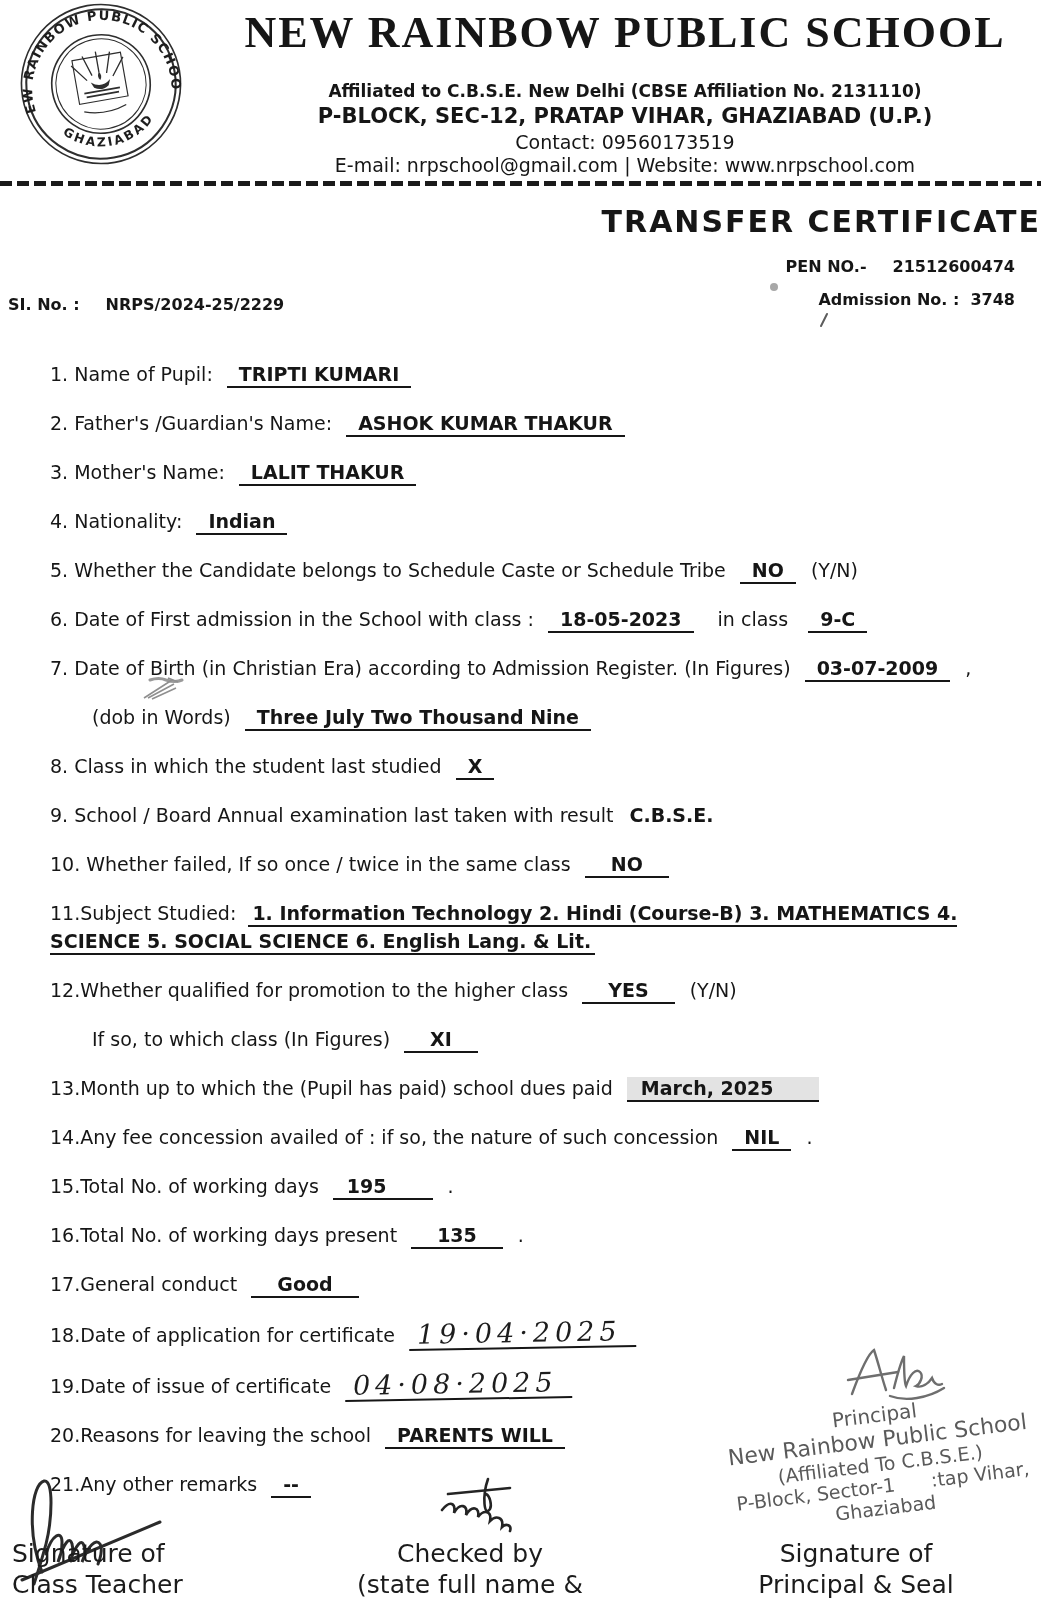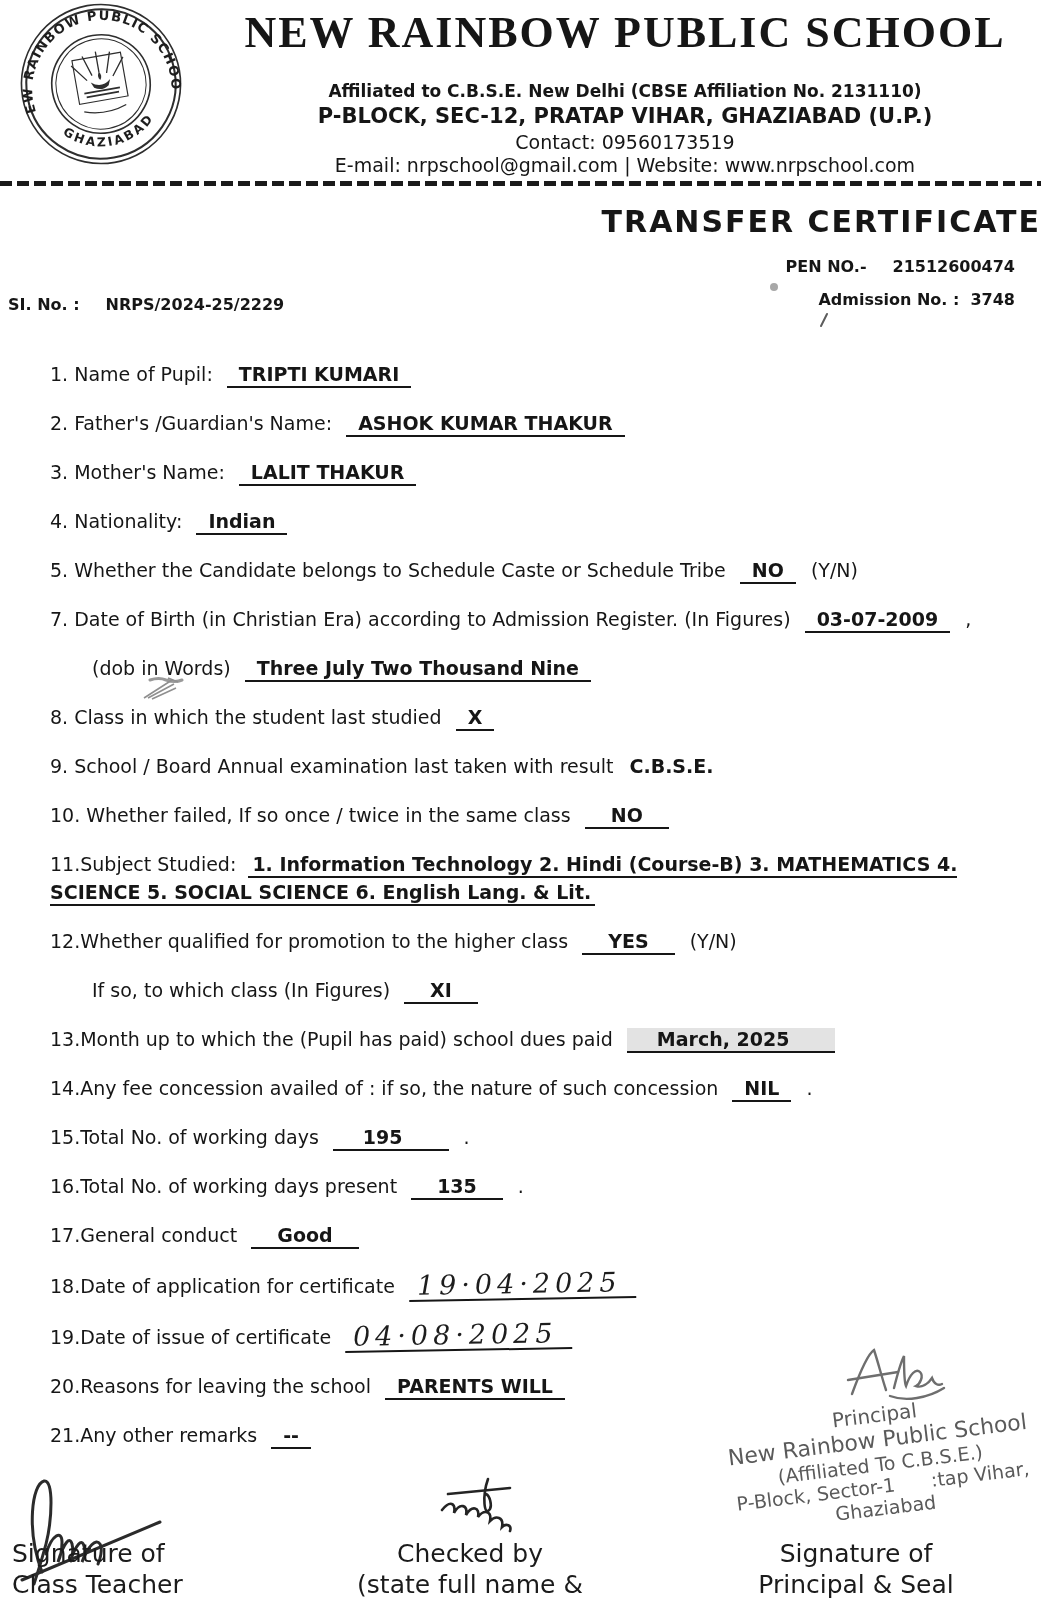--- a/index.html
+++ b/index.html
@@ -29,21 +29,21 @@
   
   .items { position:absolute; left:50px; top:360px; width:985px; font-size:19px; }
   .row { line-height:28px; margin-bottom:21px; }
   .row.sub { padding-left:42px; }
   .lbl { font-weight:400; }
   .val { font-weight:bold; margin-left:8px; padding:0 12px 1px;
          border-bottom:2.5px solid #161616; white-space:nowrap; }
   .val.flow { white-space:normal; margin-left:6px; padding:0 4px 1px; }
   .val.plain { border-bottom:none; padding:0 2px; }
   .val.wide { padding:0 26px 1px; }
-  .val.xr { padding:0 46px 1px 30px; }
+  .val.xr { padding:0 46px 1px 14px; }
   .val.hl { background:#e3e3e3; }
   .val.hand { font-weight:400; font-size:27px; letter-spacing:5px;
               font-family:"DejaVu Serif", serif; font-style:italic;
               padding:0 14px 0 8px; display:inline-block; transform:rotate(-1deg);
               border-bottom:2.5px solid #161616; color:#1d1d1d; }
   .mid { margin-left:18px; margin-right:6px; }
   .sfx { margin-left:9px; }
   
   .cap { position:absolute; font-size:25px; line-height:31px; color:#1b1b1b; }
   .cap-left { left:12px; top:1538px; text-align:left; }
@@ -138,20 +138,26 @@
       <span class="lbl">4. Nationality:</span>
       <span class="val">Indian</span>
     </div>
 
     <div class="row">
       <span class="lbl">5. Whether the Candidate belongs to Schedule Caste or Schedule Tribe</span>
       <span class="val">NO</span>
       <span class="sfx">(Y/N)</span>
     </div>
 
+    <div class="row">
+      <span class="lbl">6. Date of First admission in the School with class :</span>
+      <span class="val">18-05-2023</span>
+      <span class="mid">in class</span>
+      <span class="val">9-C</span>
+    </div>
 
     <div class="row">
       <span class="lbl">7. Date of Birth (in Christian Era) according to Admission Register. (In Figures)</span>
       <span class="val">03-07-2009</span>
       <span class="sfx">,</span>
     </div>
 
     <div class="row sub">
       <span class="lbl">(dob in Words)</span>
       <span class="val">Three July Two Thousand Nine</span>

